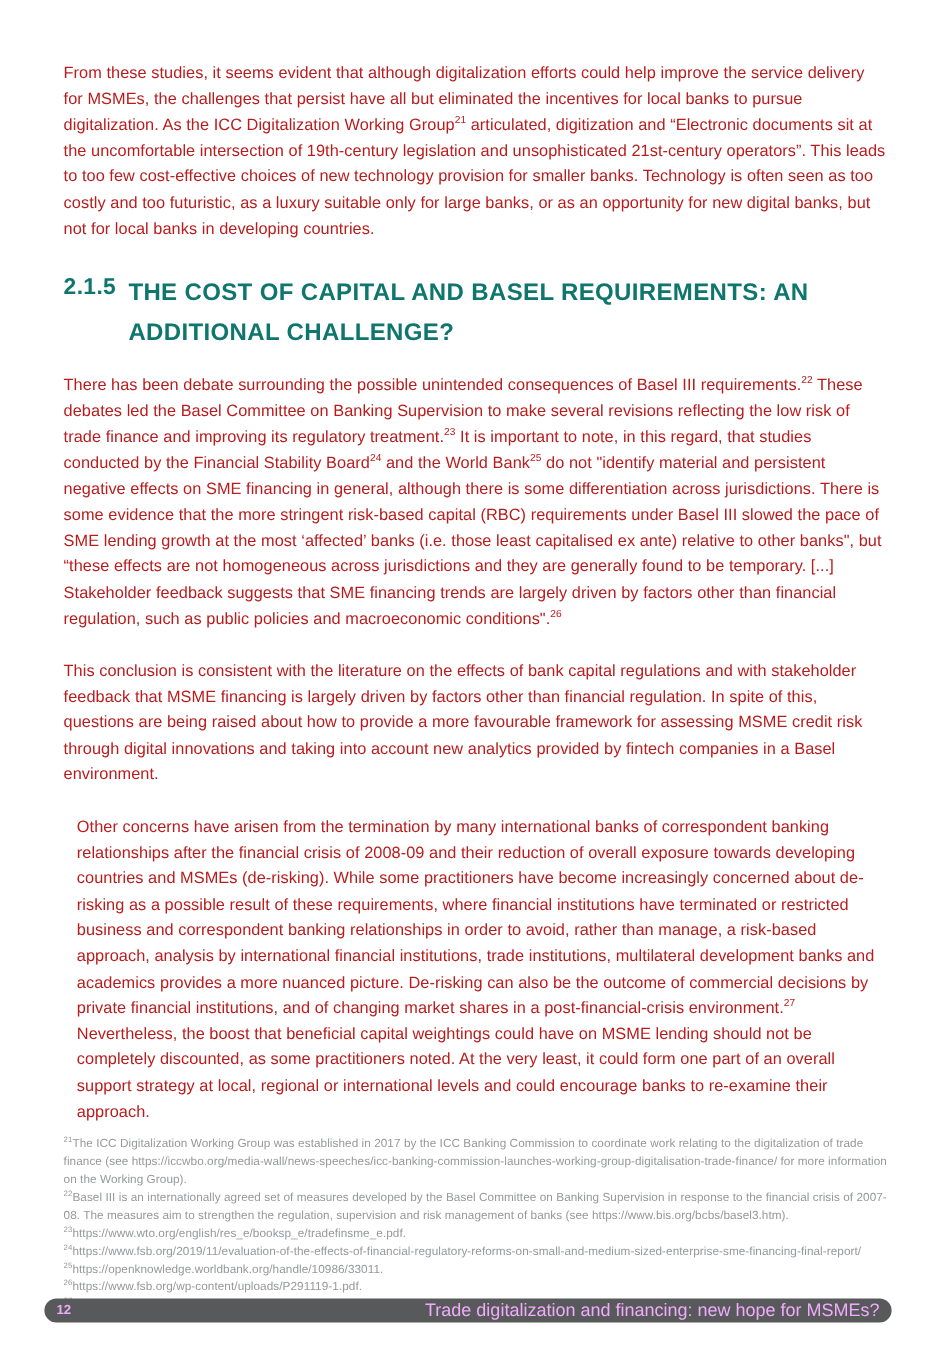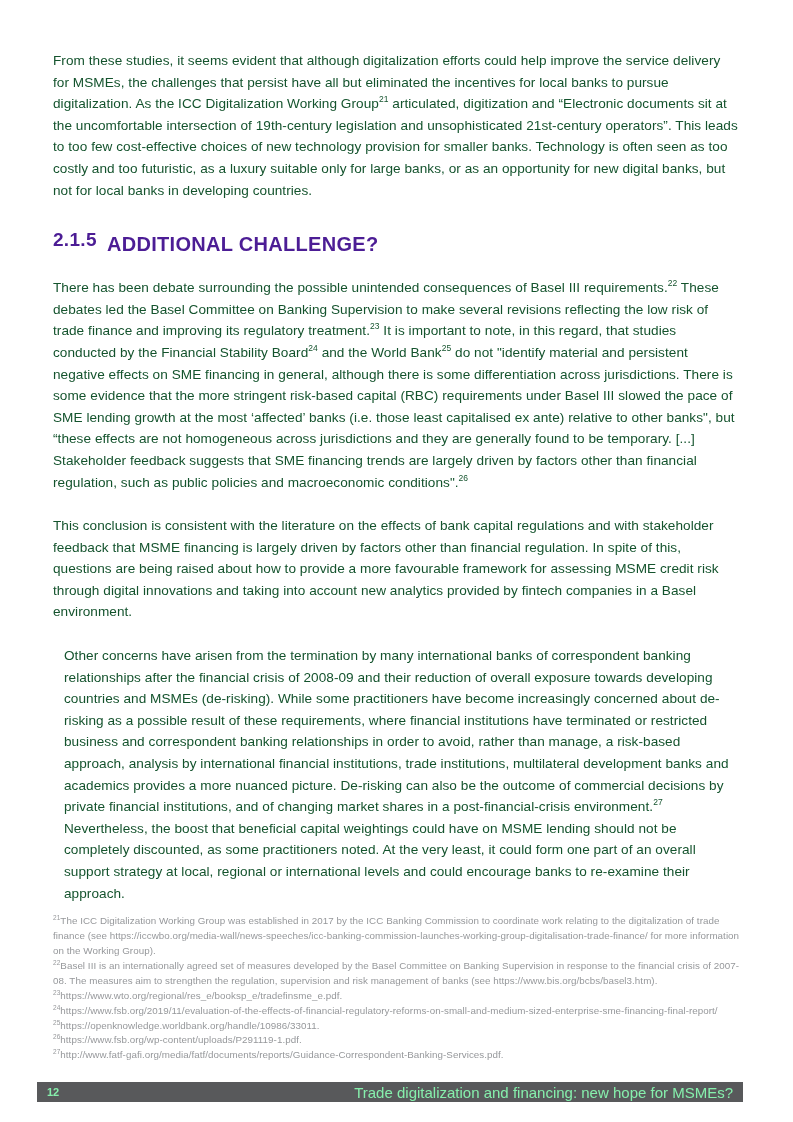--- a/index.html
+++ b/index.html
@@ -13,39 +13,39 @@
   }
   .content {
     position: absolute;
     left: 53px;
     top: 0;
     width: 687px;
   }
   .para {
     font-size: 13.6px;
     line-height: 21.6px;
-    color: #14532d;
+    color: #b91c1c;
     letter-spacing: 0.05px;
     margin: 0;
     text-align: left;
   }
   .para sup {
     font-size: 8.5px;
     line-height: 0;
     vertical-align: super;
   }
   .para-1 { margin-top: 50px; }
   .para-2 { margin-top: 16px; }
   .para-3 { margin-top: 22px; }
   .para-4 { margin-top: 22px; margin-left: 11px; }
   .heading {
     display: flex;
     margin-top: 27px;
     margin-bottom: 13px;
-    color: #4c1d95;
+    color: #0f766e;
   }
   .heading-number {
     font-size: 19px;
     font-weight: bold;
     letter-spacing: 0.3px;
     width: 54px;
     flex: 0 0 54px;
     padding-top: 1px;
   }
   .heading-text {
@@ -71,26 +71,27 @@
   }
   .footnote .fn-line2 { display: block; }
   .footnote .fn-line2:empty { display: none; }
   .footer-bar {
     position: absolute;
     left: 37px;
     top: 1082px;
     width: 706px;
     height: 20px;
     background: #58595b;
-    color: #86efac;
+    color: #f0abfc;
     display: flex;
     justify-content: space-between;
     align-items: center;
     padding: 0 10px;
     box-sizing: border-box;
+    border-radius: 10px;
   }
   .footer-page-number {
     font-size: 11px;
     font-weight: bold;
   }
   .footer-title {
     font-size: 15px;
     font-weight: normal;
   }
 </style>
@@ -98,32 +99,33 @@
 <body>
 
 <div class="page">
   <div class="content">
 
     <p class="para para-1">From these studies, it seems evident that although digitalization efforts could help improve the service delivery for MSMEs, the challenges that persist have all but eliminated the incentives for local banks to pursue digitalization. As the ICC Digitalization Working Group<sup>21</sup> articulated, digitization and “Electronic documents sit at the uncomfortable intersection of 19th-century legislation and unsophisticated 21st-century operators”. This leads to too few cost-effective choices of new technology provision for smaller banks. Technology is often seen as too costly and too futuristic, as a luxury suitable only for large banks, or as an opportunity for new digital banks, but not for local banks in developing countries.</p>
 
     <div class="heading">
       <span class="heading-number">2.1.5</span>
       <span class="heading-text">
+        <span class="heading-line">THE COST OF CAPITAL AND BASEL REQUIREMENTS: AN</span>
         <span class="heading-line">ADDITIONAL CHALLENGE?</span>
       </span>
     </div>
 
     <p class="para para-2">There has been debate surrounding the possible unintended consequences of Basel III requirements.<sup>22</sup> These debates led the Basel Committee on Banking Supervision to make several revisions reflecting the low risk of trade finance and improving its regulatory treatment.<sup>23</sup> It is important to note, in this regard, that studies conducted by the Financial Stability Board<sup>24</sup> and the World Bank<sup>25</sup> do not "identify material and persistent negative effects on SME financing in general, although there is some differentiation across jurisdictions. There is some evidence that the more stringent risk-based capital (RBC) requirements under Basel III slowed the pace of SME lending growth at the most ‘affected’ banks (i.e. those least capitalised ex ante) relative to other banks", but “these effects are not homogeneous across jurisdictions and they are generally found to be temporary. [...] Stakeholder feedback suggests that SME financing trends are largely driven by factors other than financial regulation, such as public policies and macroeconomic conditions".<sup>26</sup></p>
     <p class="para para-3">This conclusion is consistent with the literature on the effects of bank capital regulations and with stakeholder feedback that MSME financing is largely driven by factors other than financial regulation. In spite of this, questions are being raised about how to provide a more favourable framework for assessing MSME credit risk through digital innovations and taking into account new analytics provided by fintech companies in a Basel environment.</p>
     <p class="para para-4">Other concerns have arisen from the termination by many international banks of correspondent banking relationships after the financial crisis of 2008-09 and their reduction of overall exposure towards developing countries and MSMEs (de-risking). While some practitioners have become increasingly concerned about de-risking as a possible result of these requirements, where financial institutions have terminated or restricted business and correspondent banking relationships in order to avoid, rather than manage, a risk-based approach, analysis by international financial institutions, trade institutions, multilateral development banks and academics provides a more nuanced picture. De-risking can also be the outcome of commercial decisions by private financial institutions, and of changing market shares in a post-financial-crisis environment.<sup>27</sup> Nevertheless, the boost that beneficial capital weightings could have on MSME lending should not be completely discounted, as some practitioners noted. At the very least, it could form one part of an overall support strategy at local, regional or international levels and could encourage banks to re-examine their approach.</p>
 
     <div class="footnotes">
       <div class="footnote"><sup>21</sup><span>The ICC Digitalization Working Group was established in 2017 by the ICC Banking Commission to coordinate work relating to the digitalization of trade finance (see https://iccwbo.org/media-wall/news-speeches/icc-banking-commission-launches-working-group-digitalisation-trade-finance/ for more information on the Working Group).</span></div>
       <div class="footnote"><sup>22</sup><span>Basel III is an internationally agreed set of measures developed by the Basel Committee on Banking Supervision in response to the financial crisis of 2007-08. The measures aim to strengthen the regulation, supervision and risk management of banks (see https://www.bis.org/bcbs/basel3.htm).</span></div>
-      <div class="footnote"><sup>23</sup><span>https://www.wto.org/regional/res_e/booksp_e/tradefinsme_e.pdf.</span></div>
+      <div class="footnote"><sup>23</sup><span>https://www.wto.org/english/res_e/booksp_e/tradefinsme_e.pdf.</span></div>
       <div class="footnote"><sup>24</sup><span>https://www.fsb.org/2019/11/evaluation-of-the-effects-of-financial-regulatory-reforms-on-small-and-medium-sized-enterprise-sme-financing-final-report/</span></div>
       <div class="footnote"><sup>25</sup><span>https://openknowledge.worldbank.org/handle/10986/33011.</span></div>
       <div class="footnote"><sup>26</sup><span>https://www.fsb.org/wp-content/uploads/P291119-1.pdf.</span></div>
       <div class="footnote"><sup>27</sup><span>http://www.fatf-gafi.org/media/fatf/documents/reports/Guidance-Correspondent-Banking-Services.pdf.</span></div>
     </div>
 
   </div>
 
   <div class="footer-bar">
     <span class="footer-page-number">12</span>

